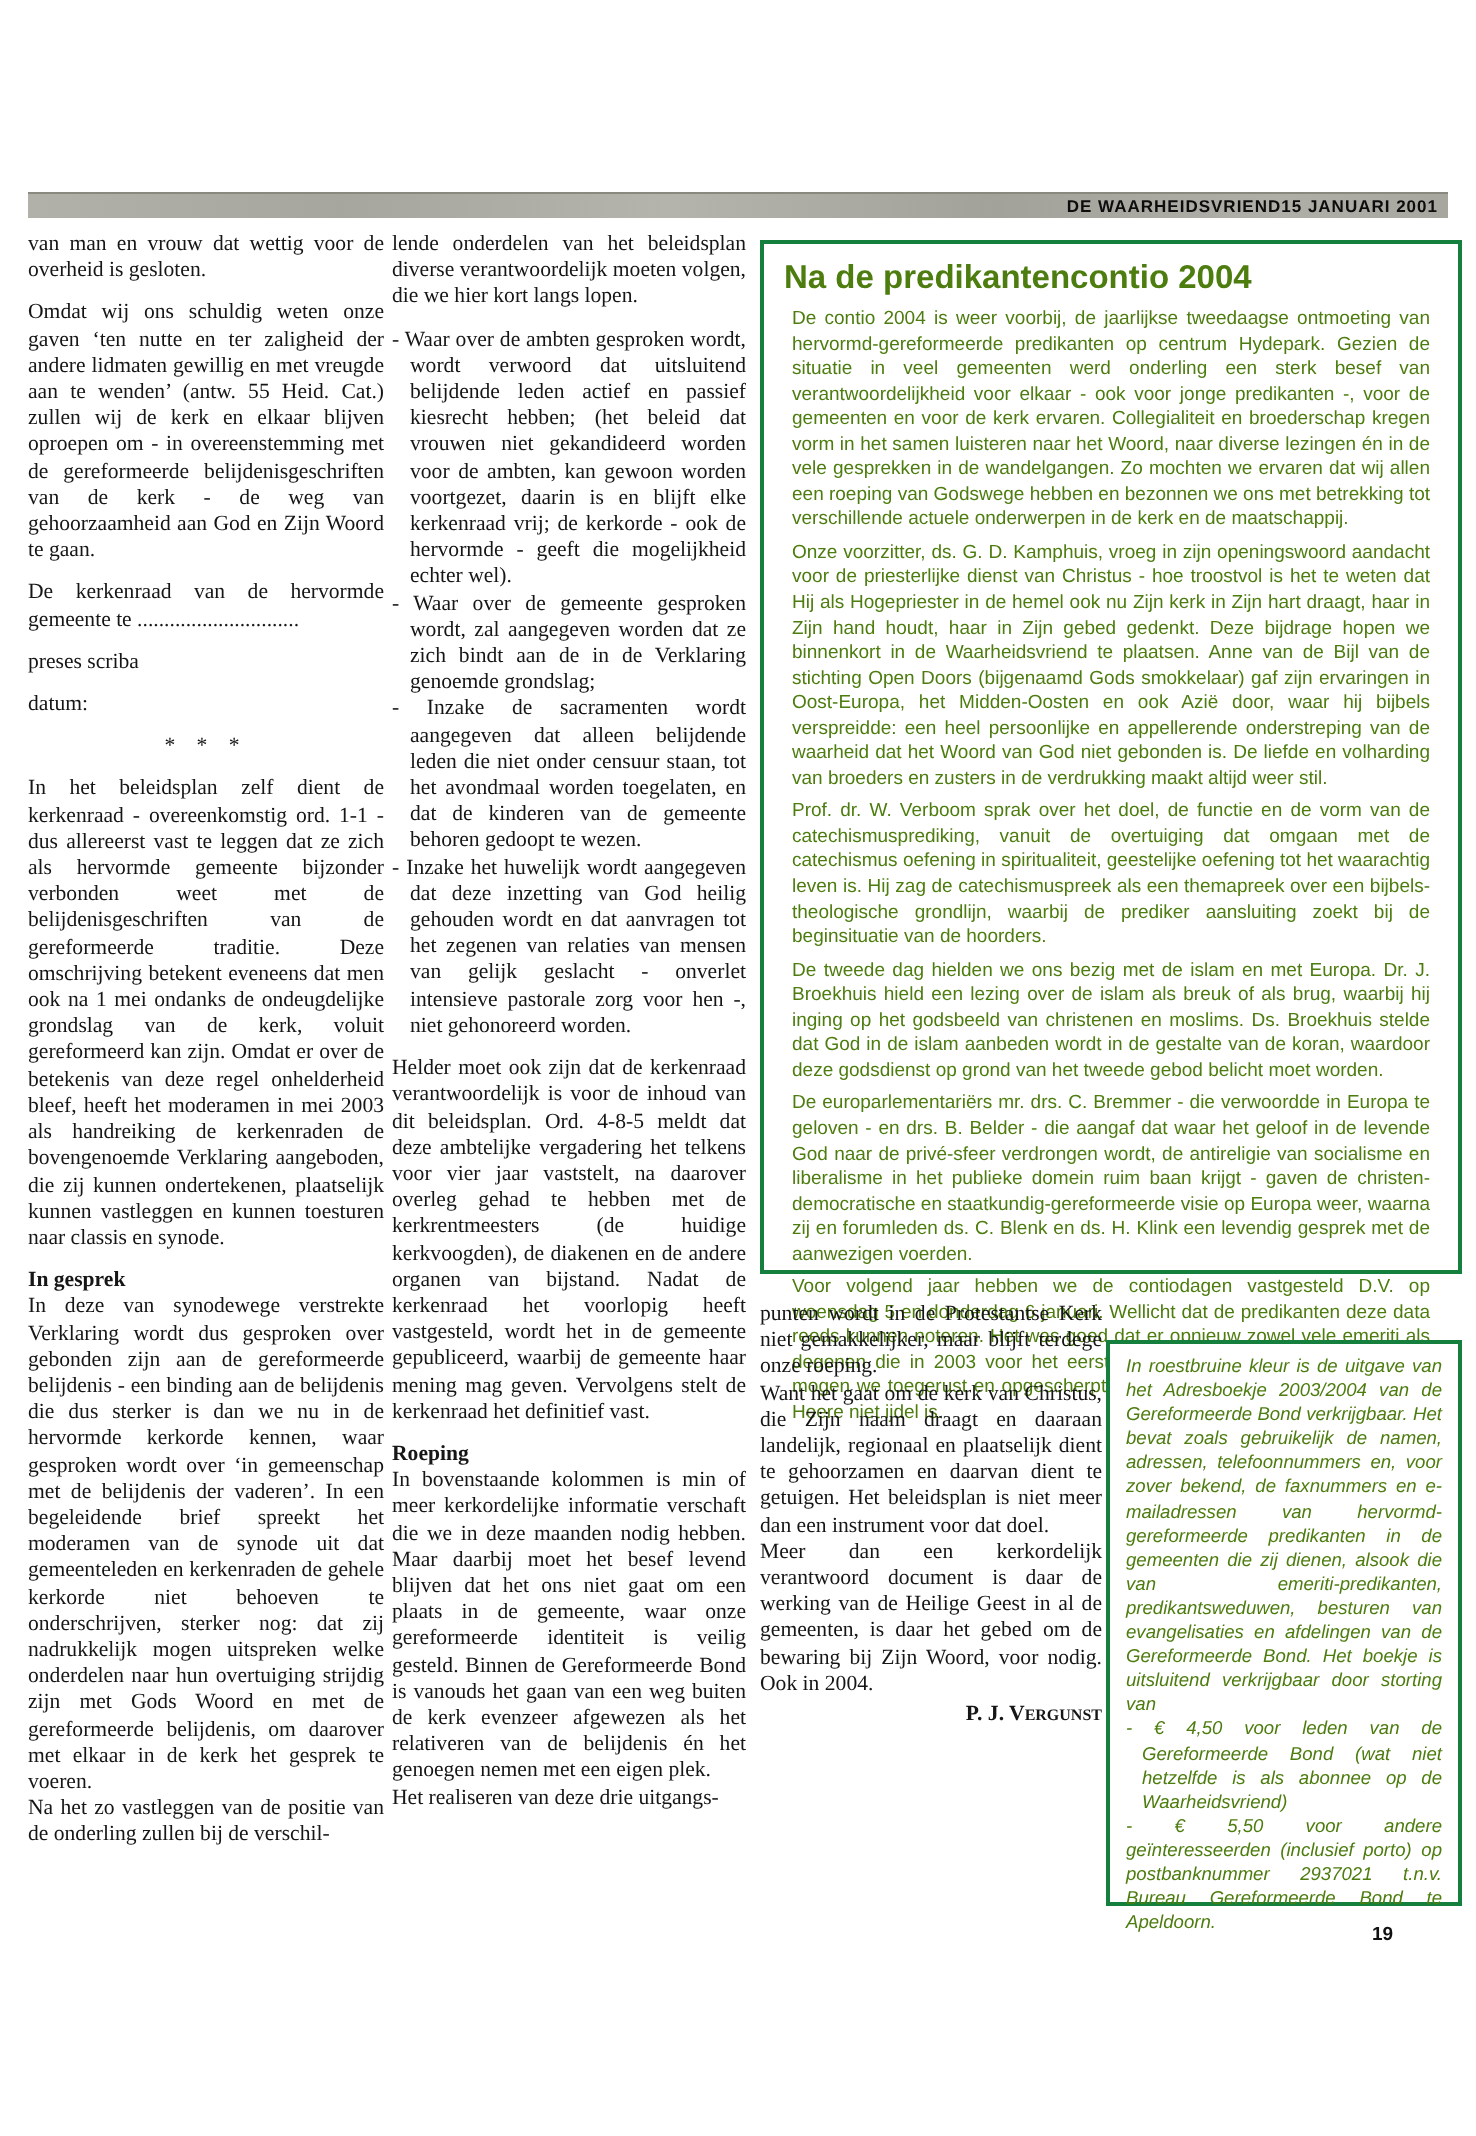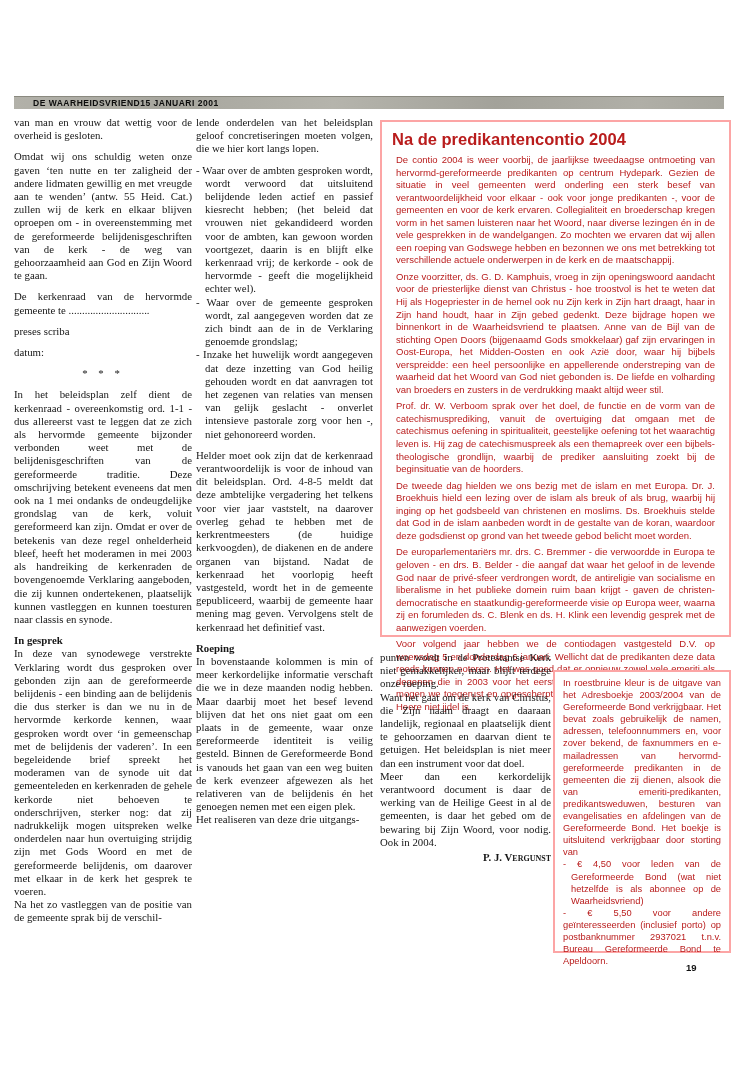--- a/index.html
+++ b/index.html
@@ -1,46 +1,46 @@
 <!DOCTYPE html>
 <html lang="nl"><head>
 <meta charset="utf-8">
 <style>
   html,body{margin:0;padding:0;background:#fff;}
   .page{position:relative;width:738px;height:1068px;background:#fff;overflow:hidden;
         color:#141414;}
   
   .bar{position:absolute;left:14px;top:96px;width:710px;height:13px;
-       box-sizing:border-box;display:flex;justify-content:flex-start;align-items:center;
-       padding:0 19px;
+       box-sizing:border-box;display:flex;justify-content:flex-end;align-items:center;
+       padding:0 5px;
        background:linear-gradient(90deg,#b2b1a9 0%,#a7a69e 22%,#b5b4ac 45%,#a3a29a 68%,#b0afa7 88%,#a8a79f 100%);
        border-top:1px solid #8a897f;}
   .bar span{font:bold 8.5px "Liberation Sans","DejaVu Sans",sans-serif;letter-spacing:.5px;color:#0c0c0c;}
   
   .col{position:absolute;font-family:"Liberation Serif","DejaVu Serif",serif;
        font-size:10.8px;line-height:13.2px;text-align:justify;color:#161616;}
   .col p{margin:0 0 8px;}
   .col p.nogap{margin:0;}
   .col h3{margin:0;font-size:10.8px;line-height:13.2px;font-weight:bold;text-align:left;}
   .col .hang{padding-left:9px;text-indent:-9px;margin:0;}
   .col .center{text-align:center;letter-spacing:4px;}
   .col .sig{text-align:right;font-weight:bold;font-variant:small-caps;margin:2px 0 0;}
   .c1{left:14px;top:116px;width:178px;}
   .c2{left:196px;top:116px;width:177px;}
   .c3{left:380px;top:651px;width:171px;}
   
-  .boxed{position:absolute;box-sizing:border-box;border:2px solid #fca5a5;background:#fff;
-         font-family:"Liberation Sans","DejaVu Sans",sans-serif;color:#b91c1c;}
+  .boxed{position:absolute;box-sizing:border-box;border:2px solid #15803d;background:#fff;
+         font-family:"Liberation Sans","DejaVu Sans",sans-serif;color:#4d7c0f;}
   .box1{left:380px;top:120px;width:351px;height:517px;padding:7px 10px 6px;}
   .box1 h2{margin:0 0 5px;font-size:16.5px;line-height:20px;font-weight:bold;}
   .box1 p{margin:4px;font-size:9.5px;line-height:12.55px;text-align:justify;}
   .box1 .sig2{text-align:right;font-weight:bold;font-size:9.5px;margin-top:2px;}
   .box2{left:553px;top:670px;width:178px;height:283px;padding:5px 8px;}
   .box2 h2{margin:0 0 2px;font-size:15px;line-height:19px;font-weight:bold;}
-  .box2 p{margin:0;font-size:9.3px;line-height:12.1px;text-align:justify;}
+  .box2 p{margin:0;font-size:9.3px;line-height:12.1px;text-align:justify;font-style:italic;}
   .box2 .hang{padding-left:8px;text-indent:-8px;}
   .pagenum{position:absolute;left:686px;top:962px;width:24px;text-align:left;
            font:bold 9.5px "Liberation Sans","DejaVu Sans",sans-serif;color:#111;}
 </style>
 </head>
 <body>
 
 <div class="page">
 
   <header class="bar">
@@ -51,27 +51,28 @@
   <section class="col c1">
     <p>van man en vrouw dat wettig voor de overheid is gesloten.</p>
     <p>Omdat wij ons schuldig weten onze gaven ‘ten nutte en ter zaligheid der andere lidmaten gewillig en met vreugde aan te wenden’ (antw. 55 Heid. Cat.) zullen wij de kerk en elkaar blijven oproepen om - in overeenstemming met de gereformeerde belijdenisgeschriften van de kerk - de weg van gehoorzaamheid aan God en Zijn Woord te gaan.</p>
     <p>De kerkenraad van de hervormde gemeente te ..............................</p>
     <p>preses  scriba</p>
     <p>datum:</p>
     <p class="center">* * *</p>
     <p>In het beleidsplan zelf dient de kerkenraad - overeenkomstig ord. 1-1 - dus allereerst vast te leggen dat ze zich als hervormde gemeente bijzonder verbonden weet met de belijdenisgeschriften van de gereformeerde traditie. Deze omschrijving betekent eveneens dat men ook na 1 mei ondanks de ondeugdelijke grondslag van de kerk, voluit gereformeerd kan zijn. Omdat er over de betekenis van deze regel onhelderheid bleef, heeft het moderamen in mei 2003 als handreiking de kerkenraden de bovengenoemde Verklaring aangeboden, die zij kunnen ondertekenen, plaatselijk kunnen vastleggen en kunnen toesturen naar classis en synode.</p>
     <h3>In gesprek</h3>
     <p class="nogap">In deze van synodewege verstrekte Verklaring wordt dus gesproken over gebonden zijn aan de gereformeerde belijdenis - een binding aan de belijdenis die dus sterker is dan we nu in de hervormde kerkorde kennen, waar gesproken wordt over ‘in gemeenschap met de belijdenis der vaderen’. In een begeleidende brief spreekt het moderamen van de synode uit dat gemeenteleden en kerkenraden de gehele kerkorde niet behoeven te onderschrijven, sterker nog: dat zij nadrukkelijk mogen uitspreken welke onderdelen naar hun overtuiging strijdig zijn met Gods Woord en met de gereformeerde belijdenis, om daarover met elkaar in de kerk het gesprek te voeren.</p>
-    <p class="nogap">Na het zo vastleggen van de positie van de gemeente sprak bij de verschil-</p>
+    <p class="nogap">Na het zo vastleggen van de positie van de onderling zullen bij de verschil-</p>
   </section>
 
   <section class="col c2">
-    <p>lende onderdelen van het beleidsplan geloof concretiseringen moeten volgen, die we hier kort langs lopen.</p>
+    <p>lende onderdelen van het beleidsplan diverse verantwoordelijk moeten volgen, die we hier kort langs lopen.</p>
     <p class="hang">- Waar over de ambten gesproken wordt, wordt verwoord dat uitsluitend belijdende leden actief en passief kiesrecht hebben; (het beleid dat vrouwen niet gekandideerd worden voor de ambten, kan gewoon worden voortgezet, daarin is en blijft elke kerkenraad vrij; de kerkorde - ook de hervormde - geeft die mogelijkheid echter wel).</p>
     <p class="hang">- Waar over de gemeente gesproken wordt, zal aangegeven worden dat ze zich bindt aan de in de Verklaring genoemde grondslag;</p>
+    <p class="hang">- Inzake de sacramenten wordt aangegeven dat alleen belijdende leden die niet onder censuur staan, tot het avondmaal worden toegelaten, en dat de kinderen van de gemeente behoren gedoopt te wezen.</p>
     <p class="hang">- Inzake het huwelijk wordt aangegeven dat deze inzetting van God heilig gehouden wordt en dat aanvragen tot het zegenen van relaties van mensen van gelijk geslacht - onverlet intensieve pastorale zorg voor hen -, niet gehonoreerd worden.</p>
     <p style="margin-top:8px;">Helder moet ook zijn dat de kerkenraad verantwoordelijk is voor de inhoud van dit beleidsplan. Ord. 4-8-5 meldt dat deze ambtelijke vergadering het telkens voor vier jaar vaststelt, na daarover overleg gehad te hebben met de kerkrentmeesters (de huidige kerkvoogden), de diakenen en de andere organen van bijstand. Nadat de kerkenraad het voorlopig heeft vastgesteld, wordt het in de gemeente gepubliceerd, waarbij de gemeente haar mening mag geven. Vervolgens stelt de kerkenraad het definitief vast.</p>
     <h3>Roeping</h3>
     <p class="nogap">In bovenstaande kolommen is min of meer kerkordelijke informatie verschaft die we in deze maanden nodig hebben. Maar daarbij moet het besef levend blijven dat het ons niet gaat om een plaats in de gemeente, waar onze gereformeerde identiteit is veilig gesteld. Binnen de Gereformeerde Bond is vanouds het gaan van een weg buiten de kerk evenzeer afgewezen als het relativeren van de belijdenis én het genoegen nemen met een eigen plek.</p>
     <p class="nogap">Het realiseren van deze drie uitgangs-</p>
   </section>
 
   <section class="boxed box1">
     <h2>Na de predikantencontio 2004</h2>
     <p>De contio 2004 is weer voorbij, de jaarlijkse tweedaagse ontmoeting van hervormd-gereformeerde predikanten op centrum Hydepark. Gezien de situatie in veel gemeenten werd onderling een sterk besef van verantwoordelijkheid voor elkaar - ook voor jonge predikanten -, voor de gemeenten en voor de kerk ervaren. Collegialiteit en broederschap kregen vorm in het samen luisteren naar het Woord, naar diverse lezingen én in de vele gesprekken in de wandelgangen. Zo mochten we ervaren dat wij allen een roeping van Godswege hebben en bezonnen we ons met betrekking tot verschillende actuele onderwerpen in de kerk en de maatschappij.</p>

